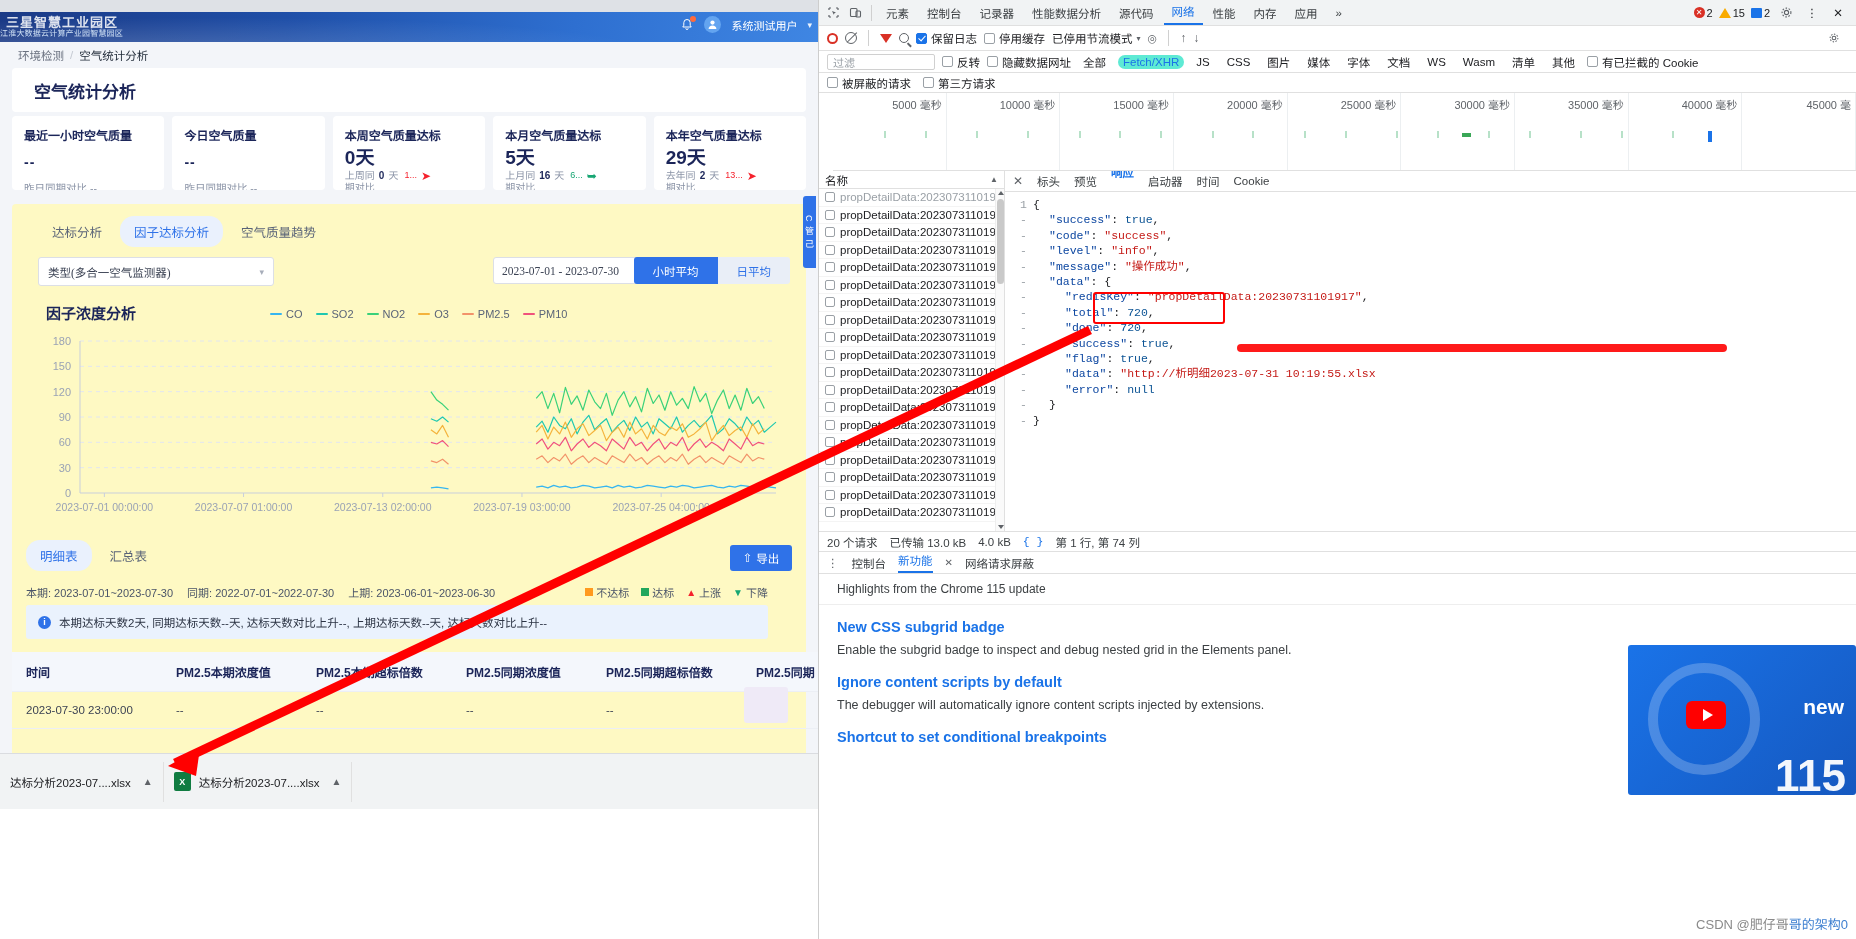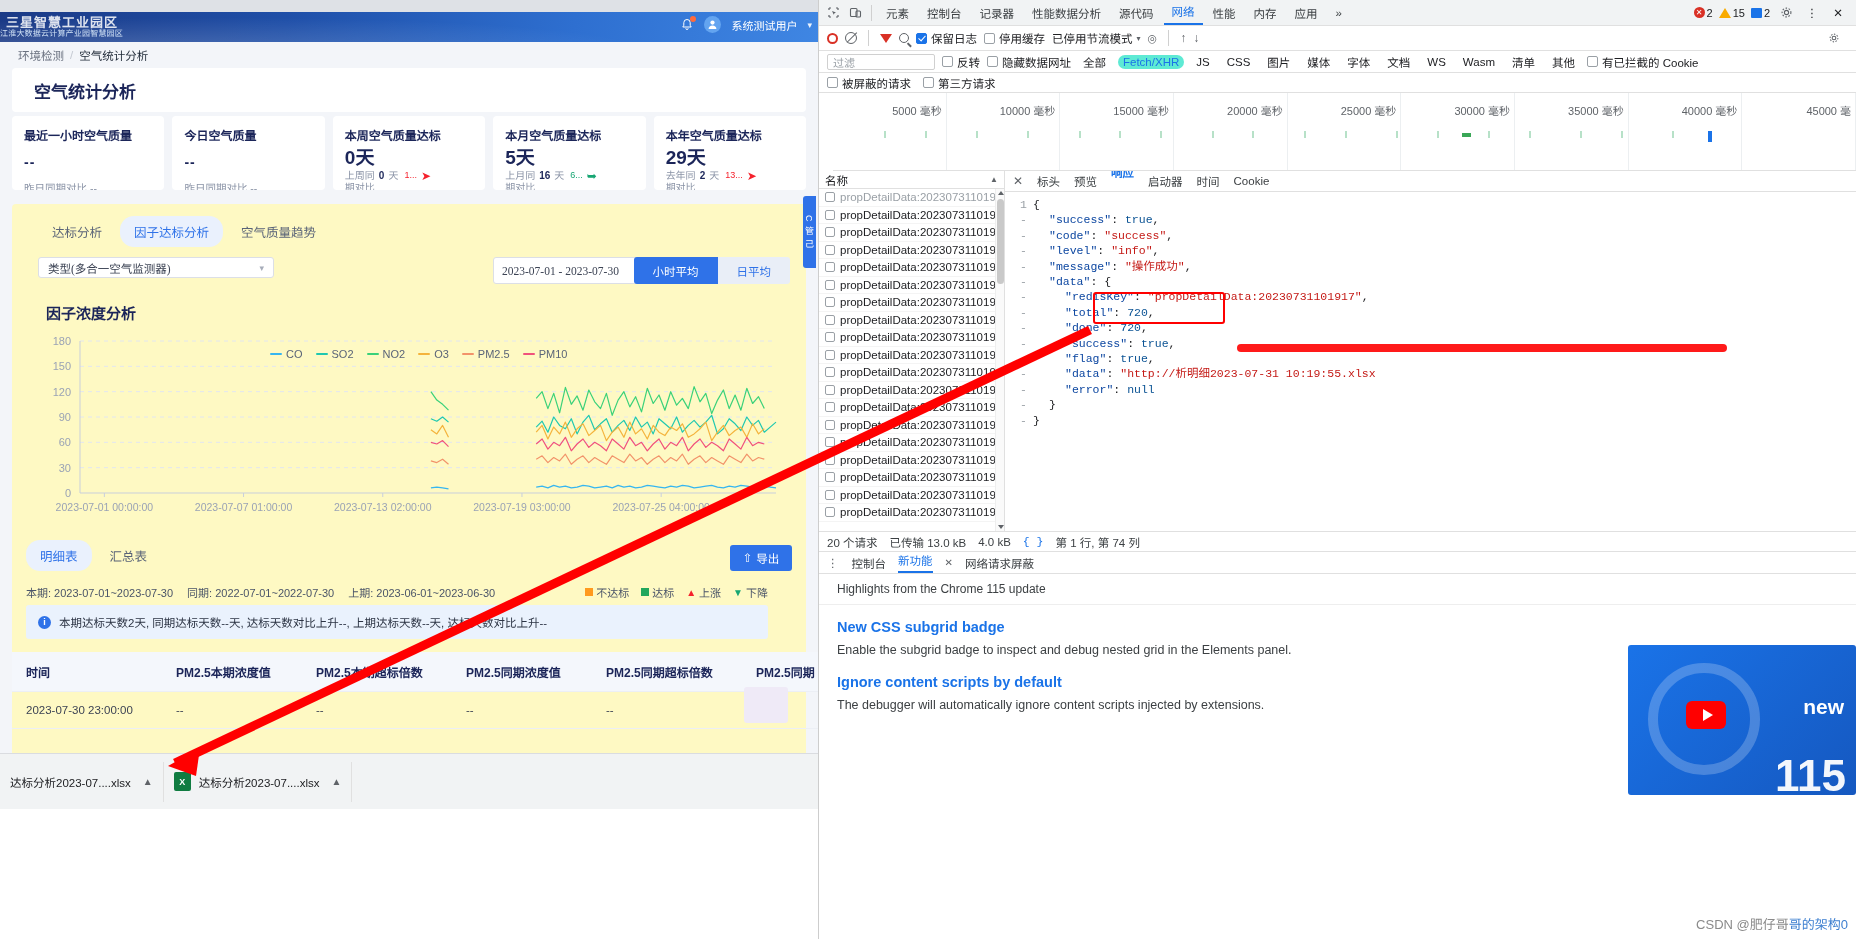--- a/index.html
+++ b/index.html
@@ -107,21 +107,21 @@
   }
   .tab{
     font-size:12.5px; color:#5a6478; padding:6px 14px; border-radius:14px; cursor:pointer;
   }
   .tab.active{ background:#eaf1fd; color:#2f72e8; }
 
   .filters{
     display:flex; align-items:center; padding:10px 0 0 26px; gap:10px; position:relative;
   }
   .select{
-    width:236px; height:21px; border:1px solid #dcdfe6; border-radius:3px;
+    width:236px; height:29px; border:1px solid #dcdfe6; border-radius:3px;
     display:flex; align-items:center; justify-content:space-between;
     padding:0 9px; font-size:11.5px; color:#3c4354; background:#fff;
   }
   .select .chev{ color:#a7adba; font-size:9px;}
   .daterange{
     position:absolute; right:118px; top:10px; width:195px; height:27px;
     border:1px solid #dcdfe6; border-radius:3px; display:flex; align-items:center;
     justify-content:space-between; padding:0 8px; font-size:11.5px; color:#3c4354;
     background:#fff;
   }
@@ -133,21 +133,21 @@
   }
   .seg div{ padding:0 19px; display:flex;align-items:center; }
   .seg .on{ background:#2f72e8; color:#fff; }
   .seg .off{ background:#e9eef7; color:#2f72e8; }
 
   .chart-title{
     position:absolute; left:46px; top:302px; font-size:15px; font-weight:bold; color:#1b2559;
   }
   .legend{
     position:absolute; left:270px; top:308px; display:flex; gap:13px; align-items:center;
-    font-size:11px; color:#5a6478;margin-top:40px;
+    font-size:11px; color:#5a6478;
   }
   .legend .it{ display:flex; align-items:center; gap:4px; }
   .legend .ln{ width:12px; height:2.5px; border-radius:2px; display:block;}
 
   .plot{ position:absolute; left:14px; top:335px; width:780px; height:190px; }
   .plot svg{ display:block; }
 
   .tabs2{ position:absolute; left:26px; top:540px; display:flex; gap:4px; }
   .sumrow{
     position:absolute; left:26px; top:584px; width:742px;
@@ -257,21 +257,21 @@
     height:20px; display:flex; align-items:center; gap:12px; padding:0 8px;
     border-bottom:1px solid #e0e0e0; background:#fff; font-size:11.5px;
   }
 
   .dt-timeline{
     position:relative; height:78px; border-bottom:1px solid #e0e0e0; background:#fff;
     margin-left:14px;
   }
   .tl-grid{ position:absolute; inset:0; display:flex; }
   .tl-cell{ flex:1 1 0; border-right:1px solid #eceff1; position:relative; }
-  .tl-lbl{ position:absolute; right:4px; top:9px; font-size:11px; color:#5f6368; white-space:nowrap;margin-left:45px;}
+  .tl-lbl{ position:absolute; right:4px; top:3px; font-size:11px; color:#5f6368; white-space:nowrap;margin-left:45px;}
   .tl-bars{ position:absolute; left:0; top:38px; width:100%; height:12px;}
   .tl-bar{ position:absolute; top:0; width:2px; height:7px; background:#b7e1c8; }
   .tl-bar.g{ background:#3aa757; height:4px; width:9px; top:2px;}
   .tl-bar.b{ background:#1a73e8; width:4px; height:11px; top:0;}
 
   .dt-body{ display:flex; height:361px; border-bottom:1px solid #e0e0e0; }
   .req-list{ width:186px; border-right:1px solid #e0e0e0; display:flex; flex-direction:column; }
   .req-head{
     height:18px; display:flex; align-items:center; justify-content:space-between;
     padding:0 6px; font-size:11.5px; border-bottom:1px solid #e0e0e0; background:#fff;
@@ -991,20 +991,21 @@
       <span>网络请求屏蔽</span>
     </div>
 
     <div class="whatsnew">
       <div class="wn-title">Highlights from the Chrome 115 update</div>
       <div class="wn-body">
         <div class="wn-h">New CSS subgrid badge</div>
         <div class="wn-p">Enable the subgrid badge to inspect and debug nested grid in the Elements panel.</div>
         <div class="wn-h">Ignore content scripts by default</div>
         <div class="wn-p">The debugger will automatically ignore content scripts injected by extensions.</div>
+        <div class="wn-h">Shortcut to set conditional breakpoints</div>
         <div class="promo">
           <div class="ring"></div>
           <div class="yt"></div>
           <div class="new">new</div>
           <div class="ver">115</div>
         </div>
       </div>
     </div>
   </div>
 

